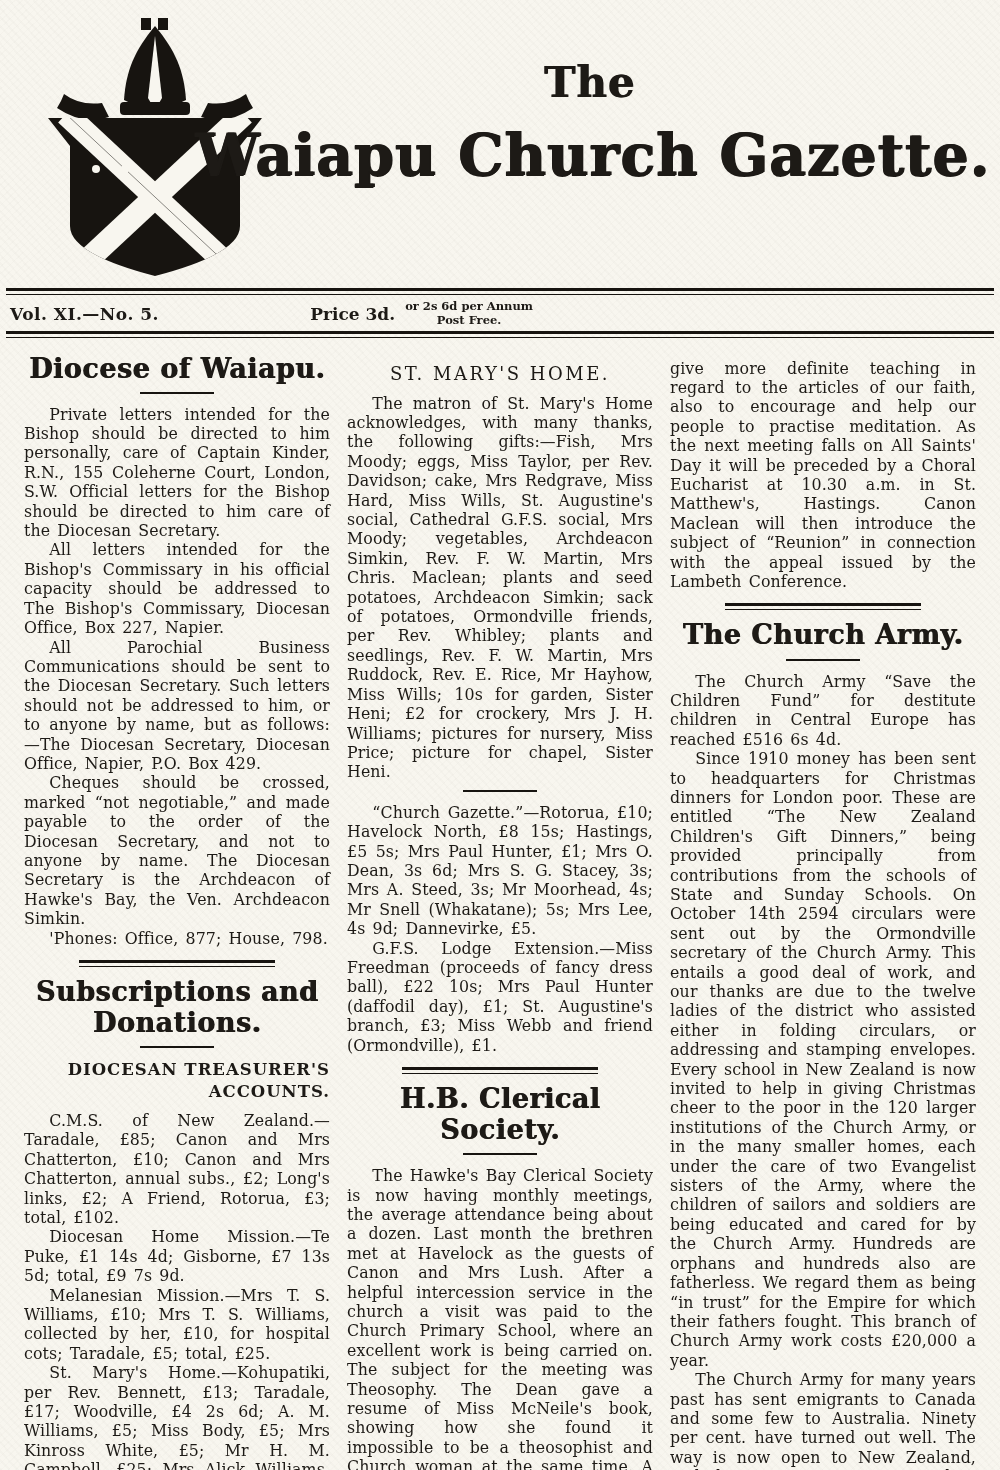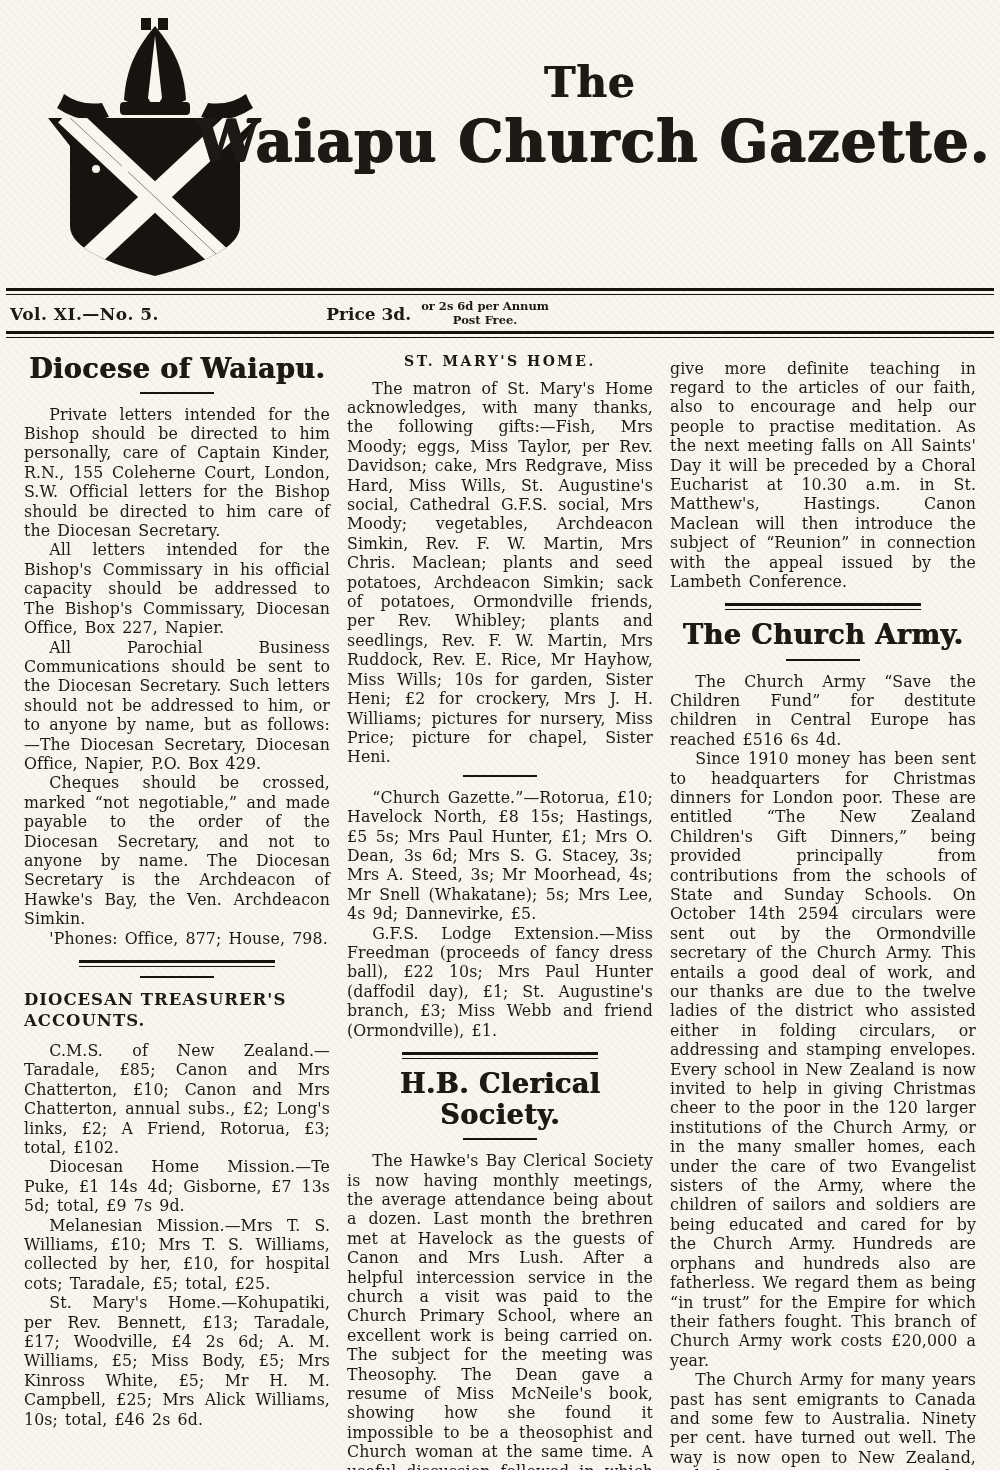--- a/index.html
+++ b/index.html
@@ -18,27 +18,27 @@
   
   .masthead { position:relative; height:288px; }
   .crest { position:absolute; left:36px; top:14px; width:238px; height:272px; }
   .crest svg { width:100%; height:100%; }
   .mast-titles { position:absolute; left:195px; right:16px; top:58px; text-align:center; }
   .mast-the {
     font-size:42px; font-weight:bold; letter-spacing:1px;
     text-shadow:1px 0 0 currentColor;
   }
   .mast-title {
-    font-size:57px; font-weight:bold; white-space:nowrap;
+    margin-top:14px; font-size:57px; font-weight:bold; white-space:nowrap;
     letter-spacing:1px; text-shadow:1.4px 0 0 currentColor, 0 0.6px 0 currentColor;
   }
 
   
   .mast-rule { margin:0 6px; height:3px; border-top:3px solid #171410; border-bottom:1px solid #171410; }
-  .dateline { display:flex; align-items:center; padding:5px 10px 3px; font-weight:bold;gap:16px; }
+  .dateline { display:flex; align-items:center; padding:5px 10px 3px; font-weight:bold; }
   .dl-vol { width:255px; font-size:17px; letter-spacing:0.5px; }
   .dl-center { flex:1; text-align:center; font-size:17px; letter-spacing:1.2px; }
   .dl-right { width:268px; display:flex; justify-content:flex-end; align-items:center; gap:10px; }
   .dl-price { font-size:17px; }
   .dl-note { font-size:11.5px; line-height:1.2; text-align:center; }
 
   
   .columns { display:flex; gap:17px; padding:13px 24px 0; height:1120px; overflow:hidden; }
   .col { flex:1; min-width:0; }
 
@@ -47,25 +47,25 @@
     font-size:15.8px; line-height:19.4px; word-spacing:2px; letter-spacing:0.1px;
   }
   p.noindent { text-indent:0;margin-top:8px; }
 
   h2.gothic {
     margin:2px 0 0; text-align:center;
     font-size:27px; font-weight:bold; letter-spacing:0.5px; line-height:1.15;
     text-shadow:0.8px 0 0 currentColor;
   }
   h3.capshead {
-    margin:2px 0 10px; text-align:center; font-weight:bold;
-    font-size:14px; letter-spacing:2.5px;
+    margin:12px 0 10px; text-align:center; font-weight:normal;
+    font-size:18px; letter-spacing:2.5px;
   }
   .subcaps {
-    margin:2px 0 9px; text-align:left;
+    margin:2px 0 9px; text-align:right;
     font-size:16.5px; letter-spacing:1px; line-height:1.3; font-weight:bold;
   }
   .short-rule { width:74px; margin:8px auto 11px; border-top:2.5px solid #171410; }
   .heavy-rule { width:64%; margin:12px auto 9px; height:3px; border-top:3px solid #171410; border-bottom:1px solid #171410; }
 </style>
 </head>
 <body>
 
 <div class="page">
 
@@ -124,20 +124,21 @@
     <section class="col">
       <h2 class="gothic">Diocese of Waiapu.</h2>
       <div class="short-rule"></div>
       <p class="body">Private letters intended for the Bishop should be directed to him personally, care of Captain Kinder, R.N., 155 Coleherne Court, London, S.W. Official letters for the Bishop should be directed to him care of the Diocesan Secretary.</p>
       <p class="body">All letters intended for the Bishop's Commissary in his official capacity should be addressed to The Bishop's Commissary, Diocesan Office, Box 227, Napier.</p>
       <p class="body">All Parochial Business Communications should be sent to the Diocesan Secretary. Such letters should not be addressed to him, or to anyone by name, but as follows:—The Diocesan Secretary, Diocesan Office, Napier, P.O. Box 429.</p>
       <p class="body">Cheques should be crossed, marked “not negotiable,” and made payable to the order of the Diocesan Secretary, and not to anyone by name. The Diocesan Secretary is the Archdeacon of Hawke's Bay, the Ven. Archdeacon Simkin.</p>
       <p class="body">'Phones: Office, 877; House, 798.</p>
 
       <div class="heavy-rule"></div>
+      <h2 class="gothic">Subscriptions and Donations.</h2>
       <div class="short-rule"></div>
       <div class="subcaps">
         <span>DIOCESAN TREASURER'S</span><br>
         <span>ACCOUNTS.</span>
       </div>
       <p class="body">C.M.S. of New Zealand.—Taradale, £85; Canon and Mrs Chatterton, £10; Canon and Mrs Chatterton, annual subs., £2; Long's links, £2; A Friend, Rotorua, £3; total, £102.</p>
       <p class="body">Diocesan Home Mission.—Te Puke, £1 14s 4d; Gisborne, £7 13s 5d; total, £9 7s 9d.</p>
       <p class="body">Melanesian Mission.—Mrs T. S. Williams, £10; Mrs T. S. Williams, collected by her, £10, for hospital cots; Taradale, £5; total, £25.</p>
       <p class="body">St. Mary's Home.—Kohupatiki, per Rev. Bennett, £13; Taradale, £17; Woodville, £4 2s 6d; A. M. Williams, £5; Miss Body, £5; Mrs Kinross White, £5; Mr H. M. Campbell, £25; Mrs Alick Williams, 10s; total, £46 2s 6d.</p>
 

